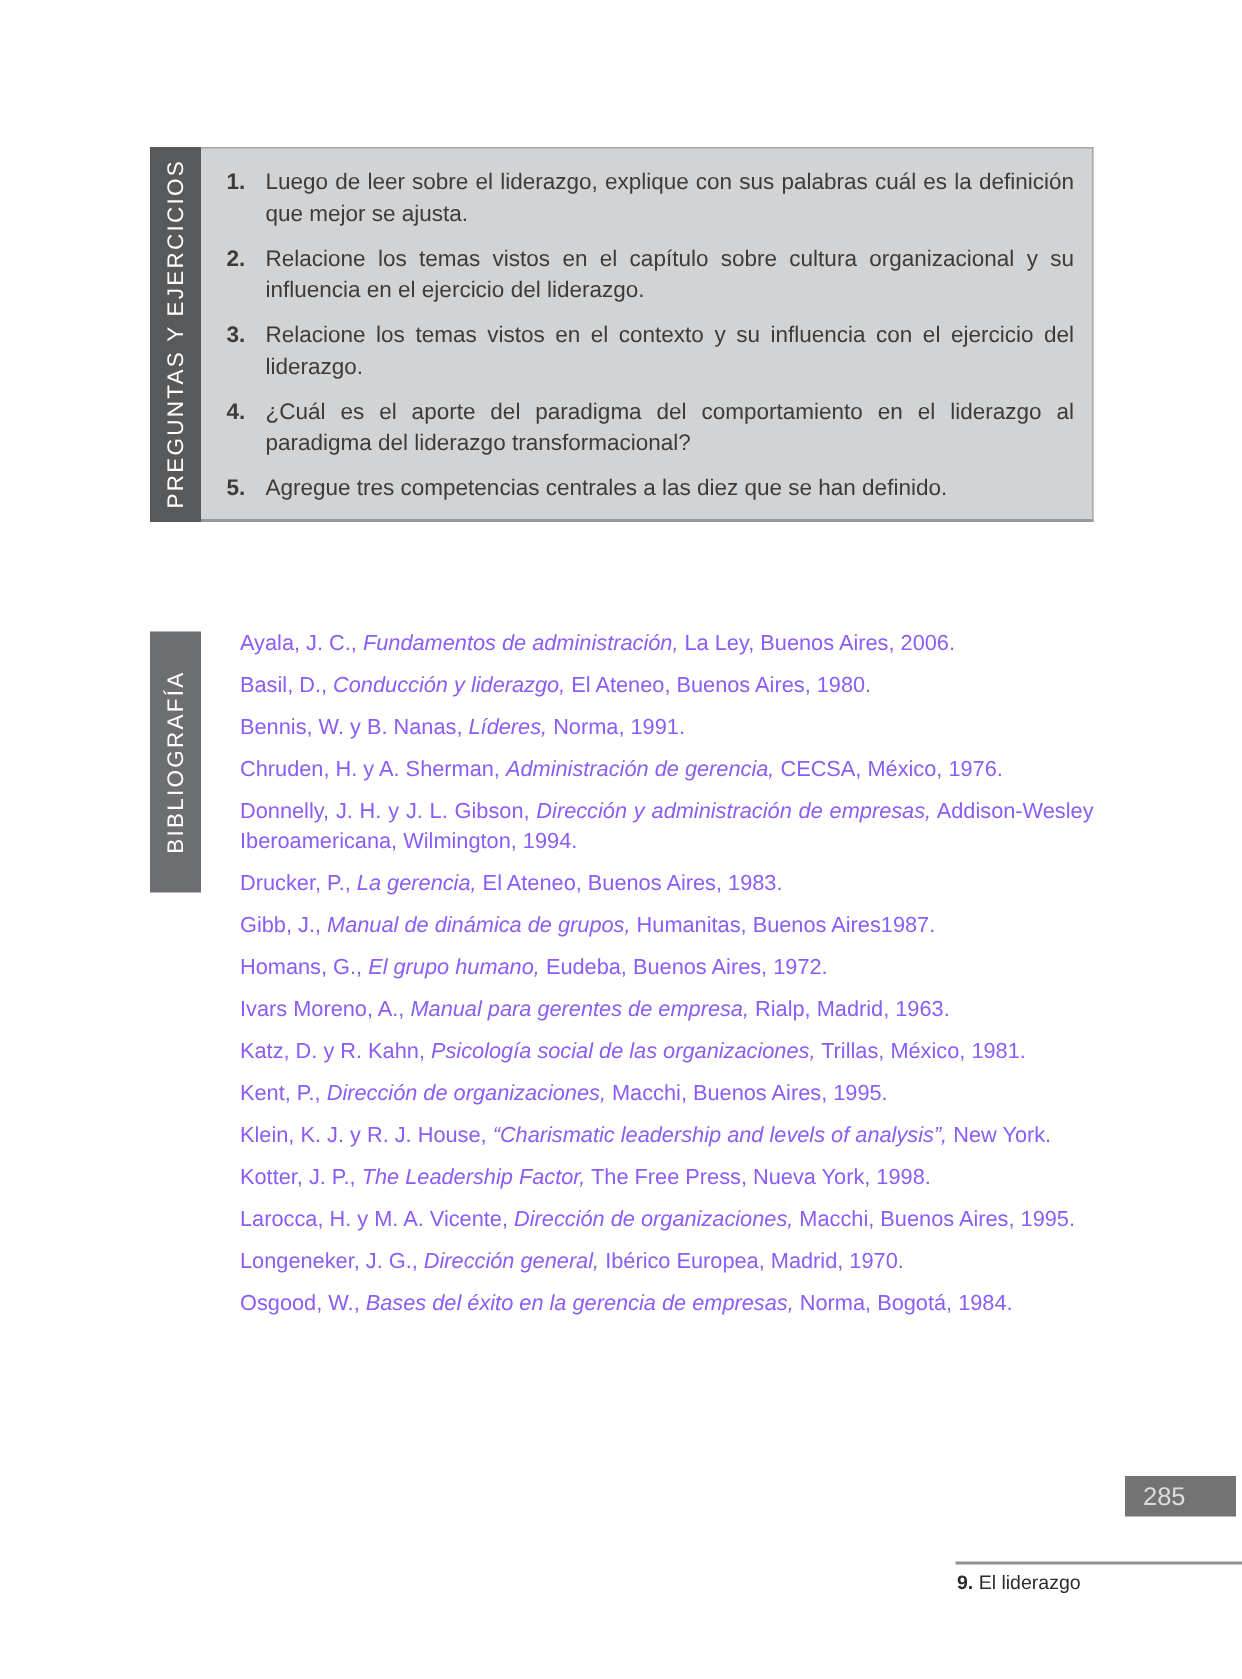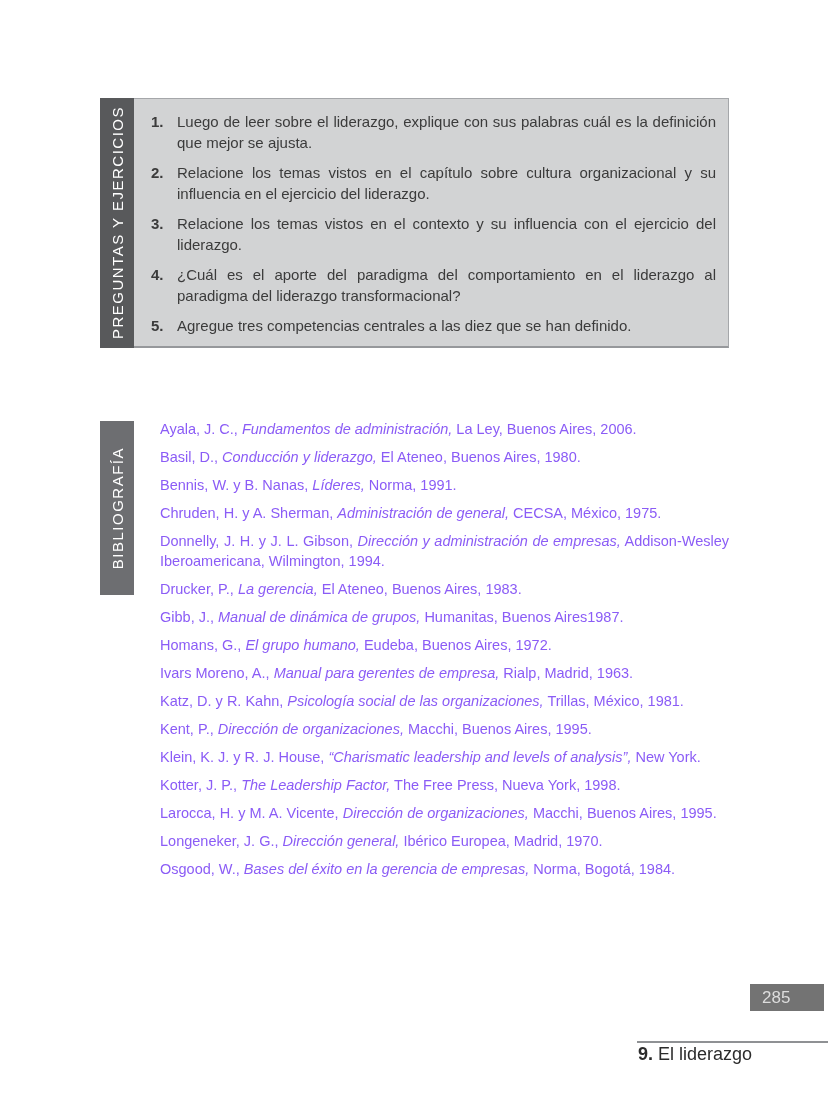--- a/index.html
+++ b/index.html
@@ -98,21 +98,21 @@
     left: 637px;
     top: 1041px;
     width: 191px;
     height: 2px;
     background: #8f9194;
   }
   .footer-chapter {
     position: absolute;
     left: 638px;
     top: 1046px;
-    font-size: 18px;
+    font-size: 13px;
     line-height: 17px;
     color: #2b2b2b;
   }
   .footer-chapter .ch-num { font-weight: bold; }
   .page-number-box {
     position: absolute;
     left: 750px;
     top: 984px;
     width: 74px;
     height: 27px;
@@ -158,21 +158,21 @@
       </div>
   </section>
 
   <div class="v-label biblio-label-col">
     <span>BIBLIOGRAFÍA</span>
   </div>
   <div class="biblio-list" id="biblio-list">
       <p class="b-entry"><span>Ayala, J. C., </span><span class="it">Fundamentos de administración,</span><span> La Ley, Buenos Aires, 2006.</span></p>
       <p class="b-entry"><span>Basil, D., </span><span class="it">Conducción y liderazgo,</span><span> El Ateneo, Buenos Aires, 1980.</span></p>
       <p class="b-entry"><span>Bennis, W. y B. Nanas, </span><span class="it">Líderes,</span><span> Norma, 1991.</span></p>
-      <p class="b-entry"><span>Chruden, H. y A. Sherman, </span><span class="it">Administración de general,</span><span> CECSA, México, 1975.</span></p>
+      <p class="b-entry"><span>Chruden, H. y A. Sherman, </span><span class="it">Administración de gerencia,</span><span> CECSA, México, 1976.</span></p>
       <p class="b-entry"><span>Donnelly, J. H. y J. L. Gibson, </span><span class="it">Dirección y administración de empresas,</span><span> Addison-Wesley Iberoamericana, Wilmington, 1994.</span></p>
       <p class="b-entry"><span>Drucker, P., </span><span class="it">La gerencia,</span><span> El Ateneo, Buenos Aires, 1983.</span></p>
       <p class="b-entry"><span>Gibb, J., </span><span class="it">Manual de dinámica de grupos,</span><span> Humanitas, Buenos Aires1987.</span></p>
       <p class="b-entry"><span>Homans, G., </span><span class="it">El grupo humano,</span><span> Eudeba, Buenos Aires, 1972.</span></p>
       <p class="b-entry"><span>Ivars Moreno, A., </span><span class="it">Manual para gerentes de empresa,</span><span> Rialp, Madrid, 1963.</span></p>
       <p class="b-entry"><span>Katz, D. y R. Kahn, </span><span class="it">Psicología social de las organizaciones,</span><span> Trillas, México, 1981.</span></p>
       <p class="b-entry"><span>Kent, P., </span><span class="it">Dirección de organizaciones,</span><span> Macchi, Buenos Aires, 1995.</span></p>
       <p class="b-entry"><span>Klein, K. J. y R. J. House, </span><span class="it">“Charismatic leadership and levels of analysis”,</span><span> New York.</span></p>
       <p class="b-entry"><span>Kotter, J. P., </span><span class="it">The Leadership Factor,</span><span> The Free Press, Nueva York, 1998.</span></p>
       <p class="b-entry"><span>Larocca, H. y M. A. Vicente, </span><span class="it">Dirección de organizaciones,</span><span> Macchi, Buenos Aires, 1995.</span></p>

